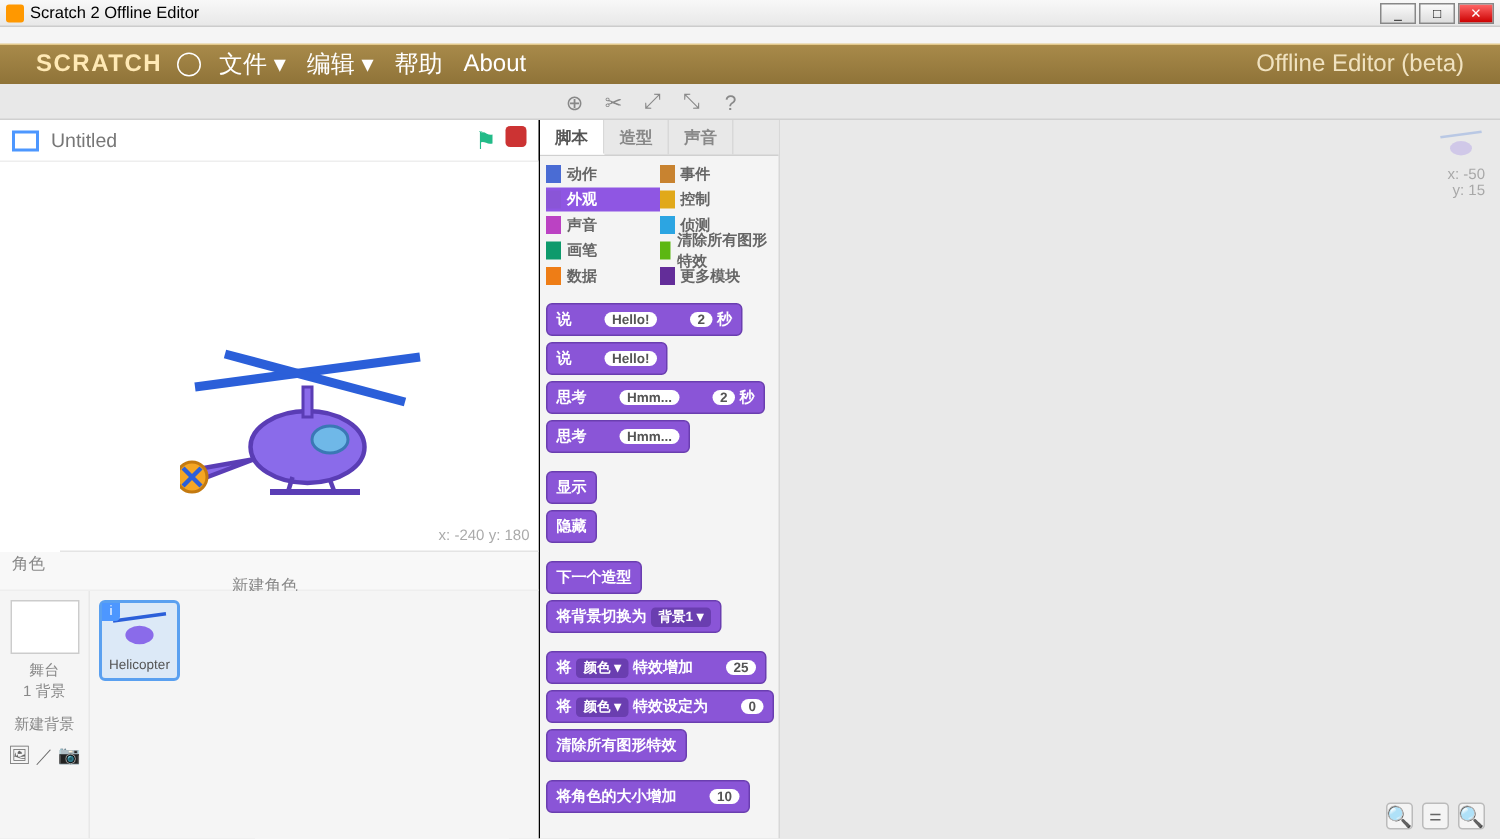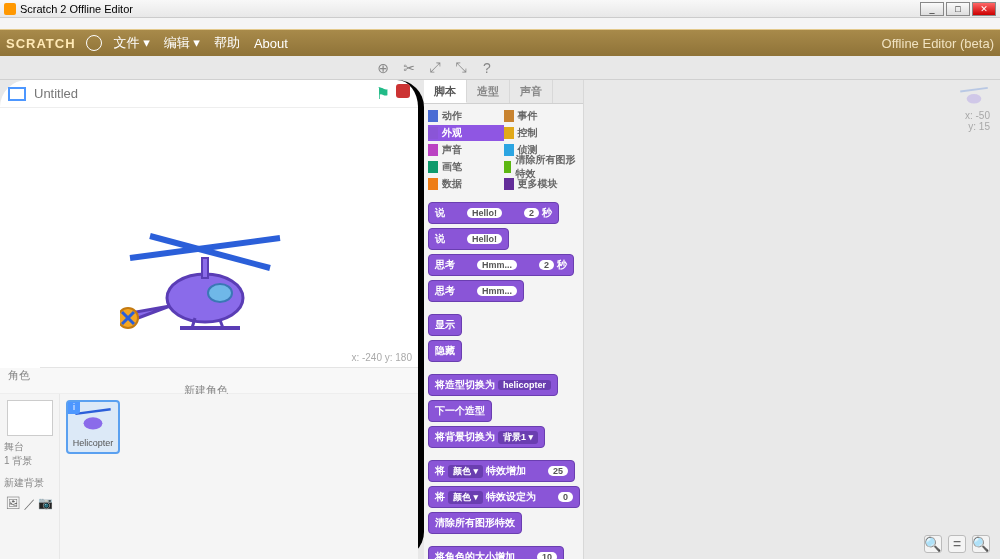--- a/index.html
+++ b/index.html
@@ -9,52 +9,52 @@
 .titlebar { height: 18px; background: linear-gradient(#f8f8f8,#e8e8e8); border-bottom: 1px solid #ccc; display: flex; align-items: center; padding: 0 4px; }
 .titlebar .favicon { width: 12px; height: 12px; background: #ff9800; border-radius: 2px; margin-right: 4px; }
 .titlebar .wincontrols { margin-left: auto; display: flex; }
 .titlebar .wbtn { width: 24px; height: 14px; border: 1px solid #888; margin-left: 2px; font-size: 9px; text-align: center; line-height: 12px; background: linear-gradient(#fafafa,#ddd); }
 .titlebar .wbtn.close { background: linear-gradient(#f66,#c00); color: #fff; }
 
 
 .tabstrip { height: 12px; background: #f5f5f5; border-bottom: 1px solid #e3c98c; }
 
 
-.menubar { height: 26px; background: linear-gradient(#a88a4a,#8f7338); color: #fff; display: flex; align-items: center; padding: 0 6px; font-size: 13px; }
+.menubar { height: 26px; background: linear-gradient(#a88a4a,#8f7338); color: #fff; display: flex; align-items: center; padding: 0 24px; font-size: 16px; }
 .menubar .logo { font-weight: bold; color: #ffe9b5; letter-spacing: 1px; margin-right: 10px; }
 .menubar .mitem { margin-right: 14px; cursor: pointer; }
 .menubar .globe { width: 16px; height: 16px; border: 1px solid #fff; border-radius: 50%; margin-right: 12px; position: relative; }
 .menubar .right { margin-left: auto; color: #f0e2c0; }
 
 
 .toolrow { height: 24px; background: #e8e8e8; border-bottom: 1px solid #d0d0d0; display: flex; align-items: center; padding-left: 370px; color: #888; }
 .toolrow .ticon { width: 18px; height: 18px; margin: 0 4px; display: flex; align-items: center; justify-content: center; font-size: 14px; }
 
 
 .main { display: flex; height: calc(100% - 80px); }
 
 
-.stagecol { width: 424px; display: flex; flex-direction: column; background: #fff; border-right: 6px solid #000000; border-radius: 27px; }
+.stagecol { width: 360px; display: flex; flex-direction: column; background: #fff; border-right: 1px solid #000000; }
 .stagehdr { height: 28px; display: flex; align-items: center; padding: 0 8px; border-bottom: 1px solid #eee; }
 .stagehdr .stageicon { width: 18px; height: 14px; border: 2px solid #4d97ff; margin-right: 8px; }
 .stagehdr .title { color: #777; font-size: 13px; }
 .stagehdr .flags { margin-left: auto; display: flex; gap: 6px; }
 .flag-green { color: #2b8; font-size: 16px; }
 .flag-red { width: 14px; height: 14px; background: #c33; border-radius: 3px; }
 .stage { flex: 0 0 260px; background: #fff; position: relative; border-bottom: 1px solid #e4e4e4; margin-left: 40px; }
 .stage .coords { position: absolute; right: 6px; bottom: 4px; color: #aaa; font-size: 10px; }
 .heli { position: absolute; left: 80px; top: 120px; }
 
 .spritehdr { height: 26px; display: flex; align-items: center; padding: 0 8px; color: #888; border-bottom: 1px solid #eee; background: #f8f8f8; flex-direction: column; }
 .spritehdr .lbl { margin-right: auto; }
 .spritehdr .nlbl { margin-right: 6px; }
 .spritehdr .sicon { width: 16px; height: 16px; margin-left: 4px; color: #666; display: flex; align-items: center; justify-content: center; }
 
 .spritearea { flex: 1; display: flex; background: #f5f5f5; }
-.stagethumbcol { width: 60px; padding: 6px 4px; text-align: left; color: #888; font-size: 10px; border-right: 1px solid #e8e8e8; }
+.stagethumbcol { width: 60px; padding: 6px 4px; text-align: center; color: #888; font-size: 10px; border-right: 1px solid #e8e8e8; }
 .stagethumb { width: 46px; height: 36px; background: #fff; border: 1px solid #ccc; margin: 0 auto 4px; }
 .stagethumbcol .icons { display: flex; justify-content: center; gap: 3px; margin-top: 6px; color: #666; font-size: 12px; }
 .spritelist { flex: 1; padding: 6px; }
 .spritetile { width: 54px; height: 54px; border: 2px solid #5aa0f0; border-radius: 4px; background: #dce9f7; display: flex; flex-direction: column; align-items: center; justify-content: center; position: relative; }
 .spritetile .info { position: absolute; top: 0; left: 0; width: 12px; height: 12px; background: #4d97ff; color: #fff; font-size: 9px; text-align: center; border-radius: 0 0 3px 0; }
 .spritetile svg { width: 40px; height: 30px; }
 .spritetile .nm { font-size: 9px; color: #555; margin-top: 2px; }
 
 
 .blockscol { width: 160px; background: #f4f4f4; border-right: 1px solid #d8d8d8; display: flex; flex-direction: column; font-weight: bold; }
@@ -241,24 +241,20 @@
             <span>秒</span>
           </span></div>
       <div class="blkwrap"><span class="blk">
             <span>思考</span>
             <span class="slot">Hmm...</span>
           </span></div>
       <div style="height:8px"></div>
       <div class="blkwrap"><span class="blk">显示</span></div>
       <div class="blkwrap"><span class="blk">隐藏</span></div>
       <div style="height:8px"></div>
-      <div class="blkwrap"><span class="blk">
-            <span>将造型切换为</span>
-            <span class="drop">helicopter</span>
-          </span></div>
       <div class="blkwrap"><span class="blk">下一个造型</span></div>
       <div class="blkwrap"><span class="blk">
             <span>将背景切换为</span>
             <span class="drop">背景1 ▾</span>
           </span></div>
       <div style="height:8px"></div>
       <div class="blkwrap"><span class="blk">
             <span>将</span>
             <span class="drop">颜色 ▾</span>
             <span>特效增加</span>

